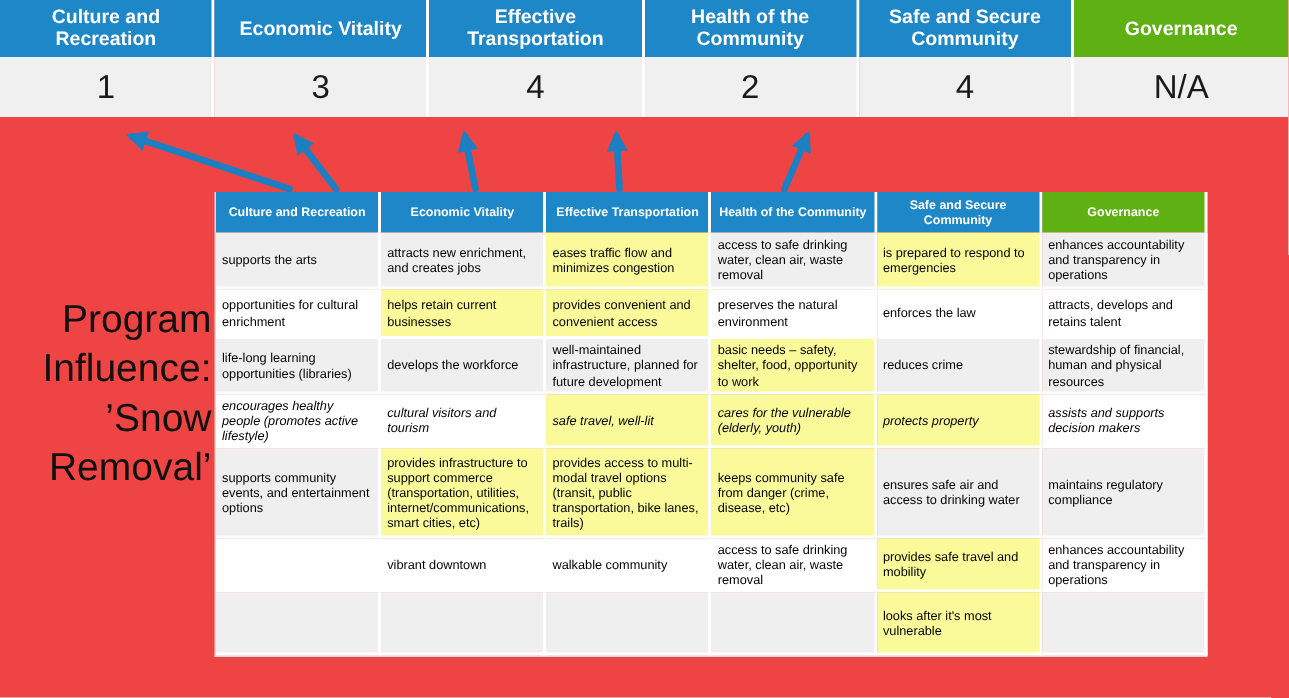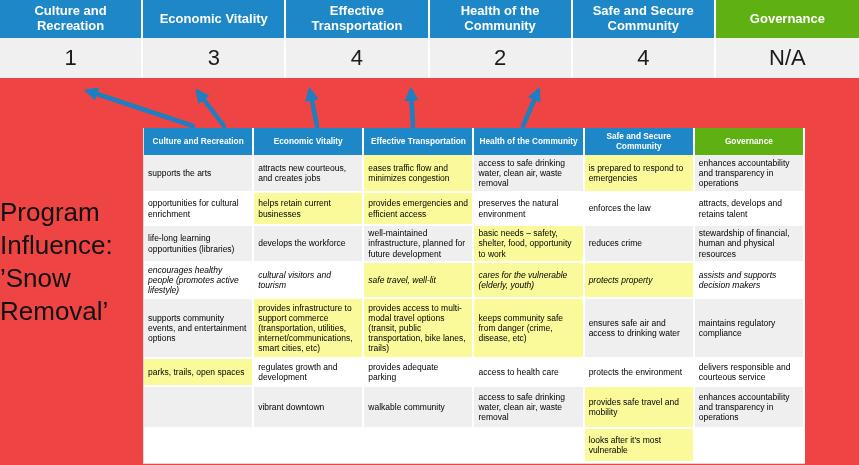--- a/index.html
+++ b/index.html
@@ -32,21 +32,21 @@
   }
   .top-col:last-child .top-score{border-right:none;}
 
   
   .arrows{position:absolute;left:0;top:80px;width:859px;height:48px;pointer-events:none;}
   .arrow-line{stroke:var(--arrow-blue);stroke-width:4.5;stroke-linecap:round;fill:none;}
   .arrow-head{fill:var(--arrow-blue);}
 
   
   .program-label{
-    position:absolute;left:0;top:196px;width:141px;text-align:left;
+    position:absolute;left:0;top:196px;width:141px;text-align:right;
     font-size:26px;line-height:33px;color:#111;white-space:pre-line;
   }
 
   
   .matrix-wrap{position:absolute;left:143px;top:128px;}
   table.matrix{border-collapse:separate;border-spacing:0;table-layout:fixed;width:662px;
     border-left:1px solid var(--grid-line);border-bottom:1px solid var(--grid-line);}
   table.matrix th{
     width:110px;height:27px;background:var(--header-blue);color:#fff;font-weight:bold;
     font-size:8.3px;line-height:1.1;text-align:center;vertical-align:middle;
@@ -129,30 +129,30 @@
             <th>Economic Vitality</th>
             <th>Effective Transportation</th>
             <th>Health of the Community</th>
             <th>Safe and Secure Community</th>
             <th class="green">Governance</th>
           </tr>
       </thead>
       <tbody>
           <tr>
             <td>supports the arts</td>
-            <td>attracts new courteous, and creates jobs</td>
+            <td>attracts new enrichment, and creates jobs</td>
             <td class="hl">eases traffic flow and minimizes congestion</td>
             <td>access to safe drinking water, clean air, waste removal</td>
             <td class="hl">is prepared to respond to emergencies</td>
             <td>enhances accountability and transparency in operations</td>
           </tr>
           <tr>
             <td>opportunities for cultural enrichment</td>
             <td class="hl">helps retain current businesses</td>
-            <td class="hl">provides emergencies and efficient access</td>
+            <td class="hl">provides convenient and convenient access</td>
             <td>preserves the natural environment</td>
             <td>enforces the law</td>
             <td>attracts, develops and retains talent</td>
           </tr>
           <tr>
             <td>life-long learning opportunities (libraries)</td>
             <td>develops the workforce</td>
             <td>well-maintained infrastructure, planned for future development</td>
             <td class="hl">basic needs – safety, shelter, food, opportunity to work</td>
             <td>reduces crime</td>
@@ -168,28 +168,20 @@
           </tr>
           <tr>
             <td>supports community events, and entertainment options</td>
             <td class="hl">provides infrastructure to support commerce (transportation, utilities, internet/communications, smart cities, etc)</td>
             <td class="hl">provides access to multi-modal travel options (transit, public transportation, bike lanes, trails)</td>
             <td class="hl">keeps community safe from danger (crime, disease, etc)</td>
             <td>ensures safe air and access to drinking water</td>
             <td>maintains regulatory compliance</td>
           </tr>
           <tr>
-            <td class="hl">parks, trails, open spaces</td>
-            <td>regulates growth and development</td>
-            <td>provides adequate parking</td>
-            <td>access to health care</td>
-            <td>protects the environment</td>
-            <td>delivers responsible and courteous service</td>
-          </tr>
-          <tr>
             <td></td>
             <td>vibrant downtown</td>
             <td>walkable community</td>
             <td>access to safe drinking water, clean air, waste removal</td>
             <td class="hl">provides safe travel and mobility</td>
             <td>enhances accountability and transparency in operations</td>
           </tr>
           <tr>
             <td></td>
             <td></td>

